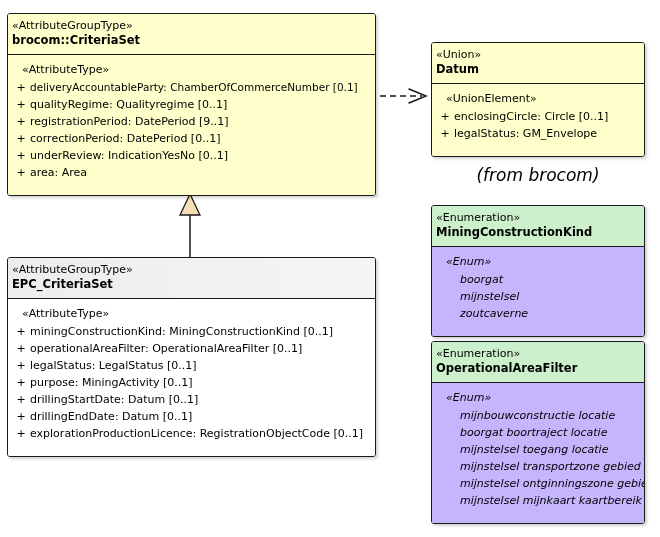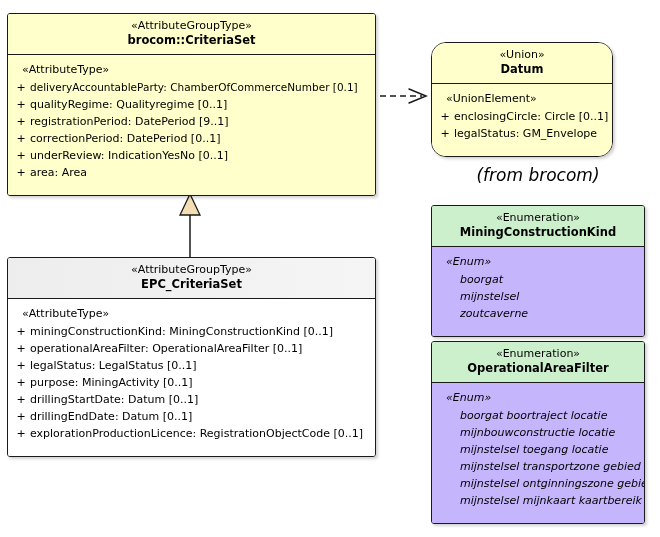--- a/index.html
+++ b/index.html
@@ -26,21 +26,20 @@
   .umlbox {
     position: absolute;
     box-sizing: border-box;
     border: 1px solid #1a1a1a;
     border-radius: 3px;
     box-shadow: 2px 2px 3px rgba(0,0,0,0.18);
     overflow: hidden;
   }
   .umlbox .head {
     box-sizing: border-box;
-    text-align: center;
     padding: 5px 4px 6px 4px;
     border-bottom: 1px solid #1a1a1a;
     line-height: 1.28;
   }
   .umlbox .stereo {
     display: block;
     font-size: 11px;
     font-weight: normal;
   }
   .umlbox .cname {
@@ -95,21 +94,21 @@
   }
   .enumitem {
     padding-left: 24px;
     line-height: 1.55;
     white-space: nowrap;
   }
 
   
   #criteria-set  { left: 7px;   top: 13px;  width: 369px; }
   #epc-criteria  { left: 7px;   top: 257px; width: 369px; }
-  #area-union    { left: 431px; top: 42px;  width: 182px; border-radius: 15px; }
+  #area-union    { left: 431px; top: 42px;  width: 214px; }
   #mining-kind   { left: 431px; top: 205px; width: 214px; }
   #op-area       { left: 431px; top: 341px; width: 214px; }
 
   .from-note {
     position: absolute;
     left: 431px;
     top: 165px;
     width: 214px;
     text-align: center;
     font-style: italic;
@@ -244,22 +243,22 @@
     </div>
   </div>
 
   <div class="umlbox green" id="op-area">
     <div class="head">
       <span class="stereo">«Enumeration»</span>
       <span class="cname">OperationalAreaFilter</span>
     </div>
     <div class="body">
       <div class="compartment-stereo">«Enum»</div>
+      <div class="enumitem">mijnbouwconstructie locatie</div>
       <div class="enumitem">boorgat boortraject locatie</div>
-      <div class="enumitem">mijnbouwconstructie locatie</div>
       <div class="enumitem">mijnstelsel toegang locatie</div>
       <div class="enumitem">mijnstelsel transportzone gebied</div>
       <div class="enumitem">mijnstelsel ontginningszone gebied</div>
       <div class="enumitem">mijnstelsel mijnkaart kaartbereik</div>
     </div>
   </div>
 
 </div>
 
 </body></html>

